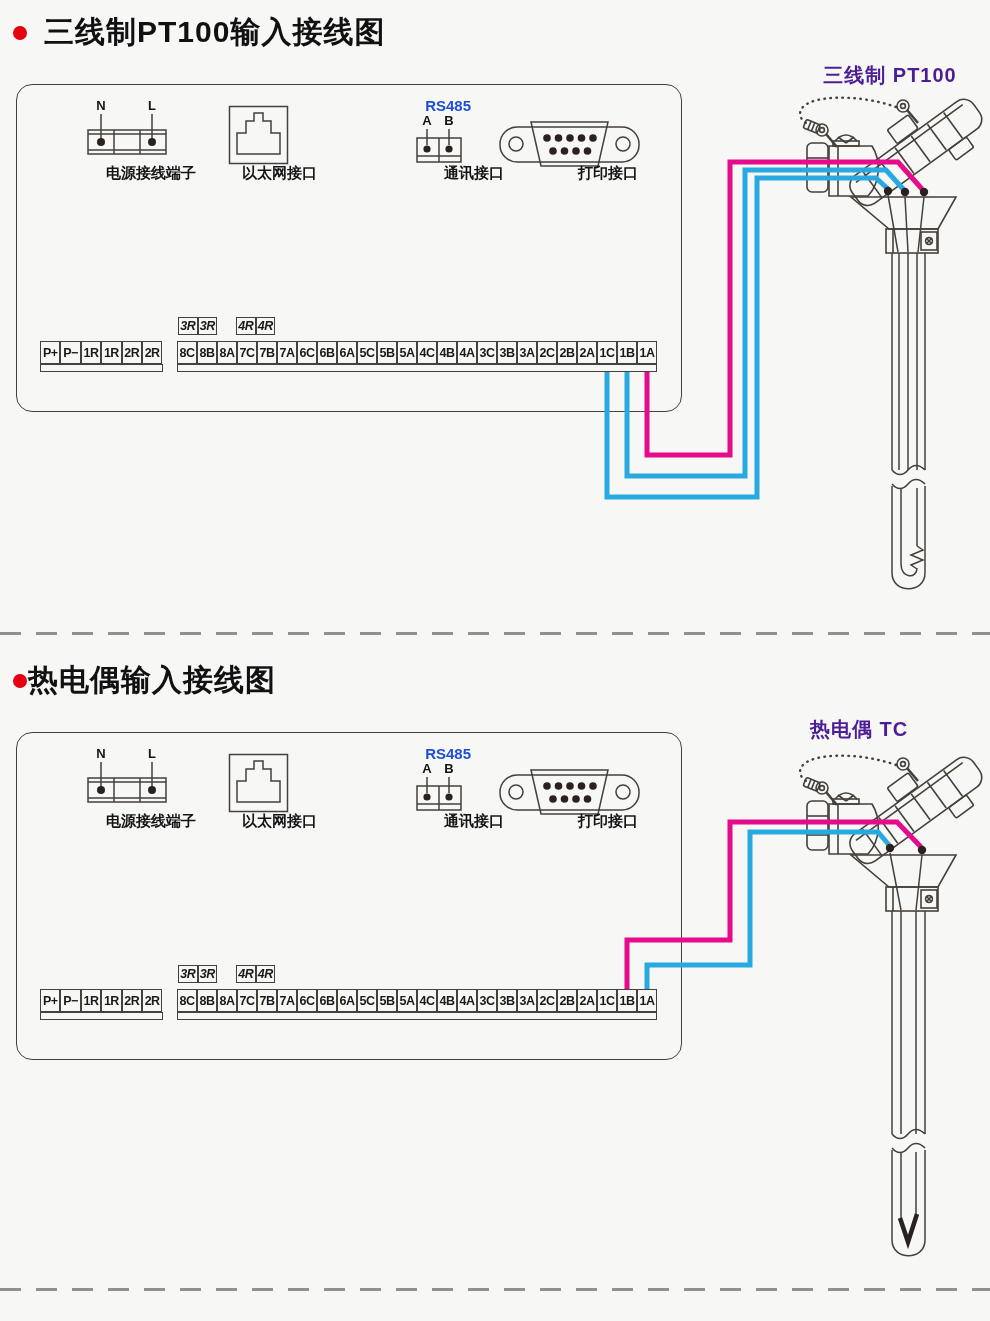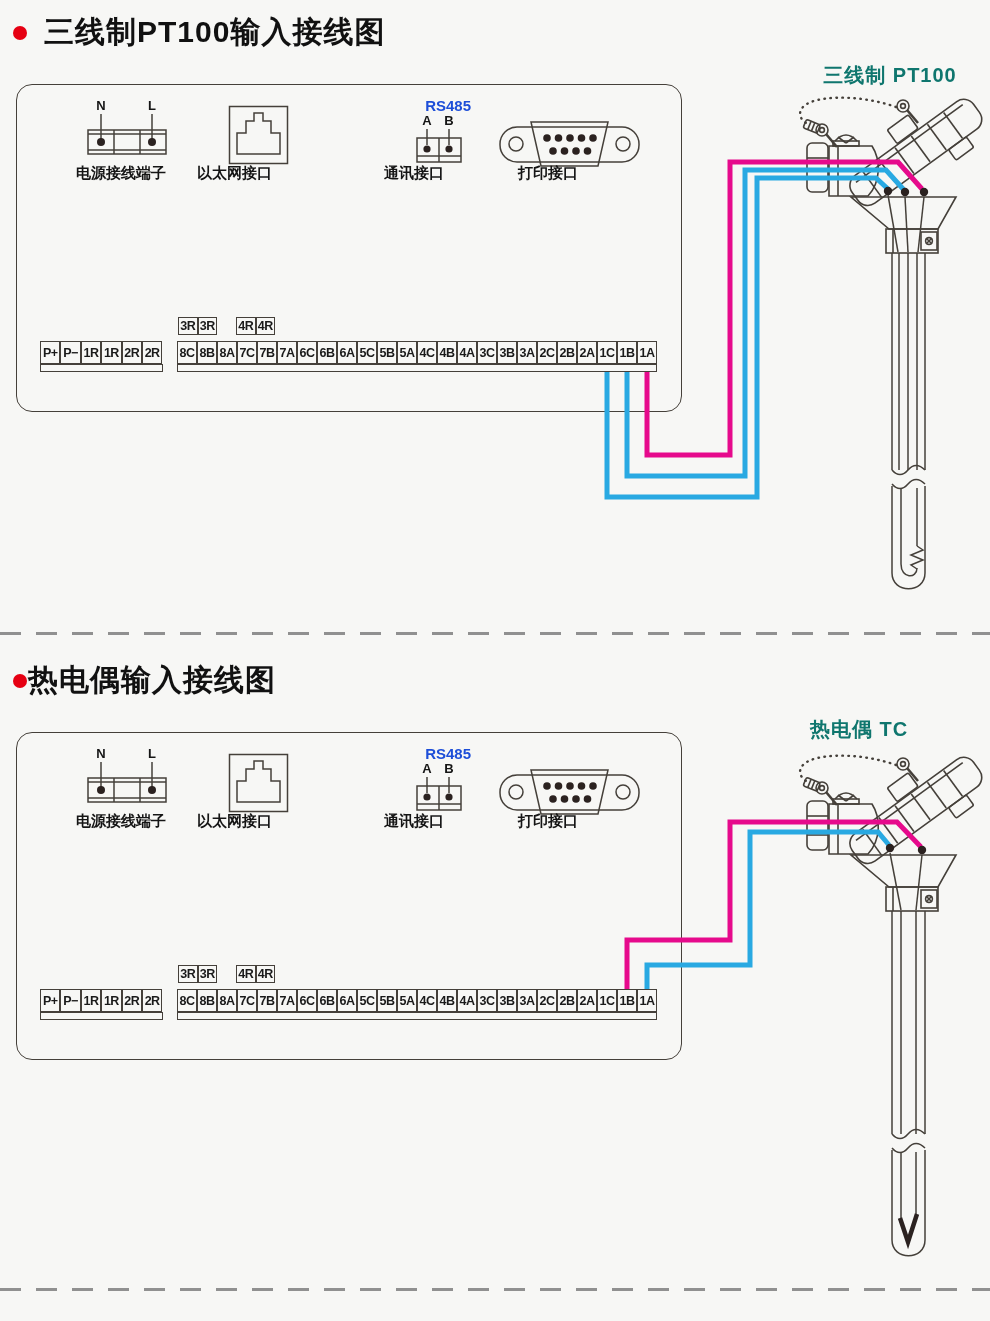--- a/index.html
+++ b/index.html
@@ -2,29 +2,29 @@
 <html><head>
 <meta charset="utf-8">
 <style>
   html,body{margin:0;padding:0;background:#ffffff;}
   .page{position:relative;width:990px;height:1321px;background:#f7f7f5;overflow:hidden;
         font-family:"Liberation Sans",sans-serif;color:#111;}
   .section{position:absolute;left:0;width:802px;}
   .bullet{position:absolute;width:14px;height:14px;border-radius:50%;}
   .title{position:absolute;font-size:30px;font-weight:bold;letter-spacing:1px;color:#111;white-space:nowrap;}
   .panel{position:absolute;left:16px;top:84px;width:664px;height:326px;border:1.6px solid #45403a;border-radius:16px;}
-  .port-label{position:absolute;width:120px;text-align:left;font-size:15px;font-weight:bold;color:#151515;white-space:nowrap;}
+  .port-label{position:absolute;width:120px;text-align:right;font-size:15px;font-weight:bold;color:#151515;white-space:nowrap;}
   .pin-label{position:absolute;width:16px;text-align:center;font-size:13px;font-weight:bold;color:#151515;}
   .proto-label{position:absolute;width:60px;text-align:right;font-size:15px;font-weight:bold;color:#1d4ed8;}
-  .sensor-label{position:absolute;font-size:20px;font-weight:bold;letter-spacing:1px;color:#0f766e;white-space:nowrap;}
+  .sensor-label{position:absolute;font-size:20px;font-weight:bold;letter-spacing:1px;color:#4c1d95;white-space:nowrap;}
   .strip{position:absolute;display:flex;}
   .cell{box-sizing:border-box;border:1.4px solid #45403a;height:23px;display:flex;align-items:center;
         justify-content:center;font-size:12.5px;font-weight:bold;letter-spacing:-0.5px;color:#1a1a1a;
         background:transparent;flex:none;}
-  .strip.aux .cell{height:18px;}
+  .strip.aux .cell{height:18px;font-style:italic;}
   .strip.left-strip .cell{width:20.4px;}
   .strip.main-strip .cell{width:20px;}
   .strip.aux .cell{width:19.5px;}
   .strip-band{position:absolute;box-sizing:border-box;border:1.4px solid #45403a;height:8px;}
   .dash-sep{position:absolute;left:0;width:990px;height:3px;
             background:repeating-linear-gradient(90deg,#909090 0 21px,rgba(0,0,0,0) 21px 36px);}
   .overlay{position:absolute;left:0;top:0;z-index:6;pointer-events:none;}
   svg.porticon{position:absolute;overflow:visible;}
 </style>
 </head>

